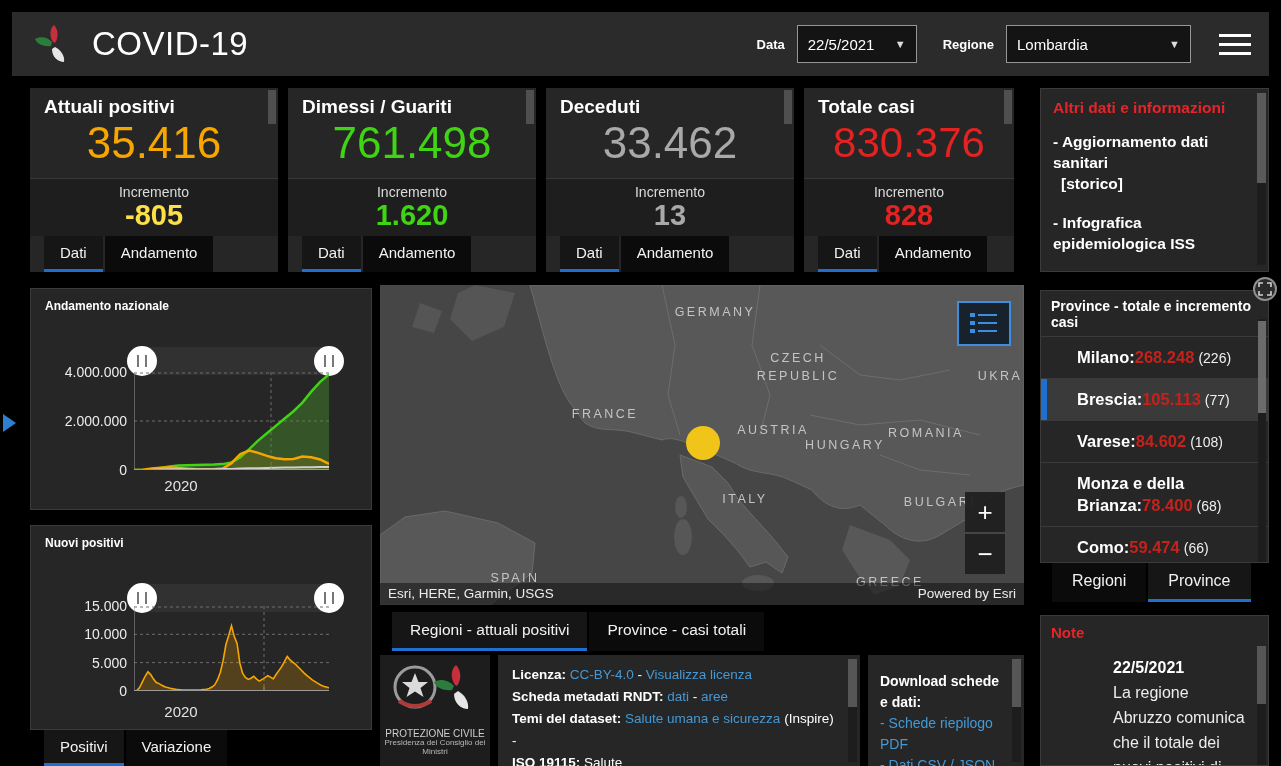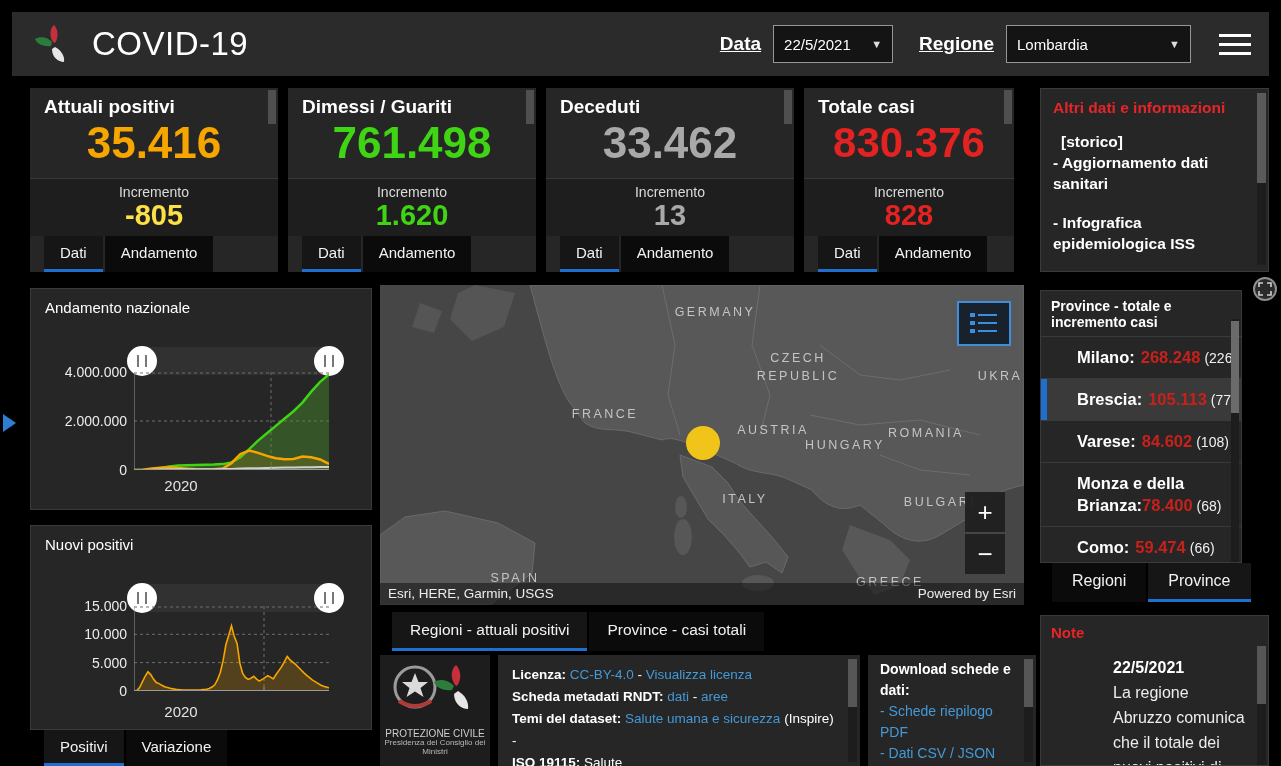--- a/index.html
+++ b/index.html
@@ -13,42 +13,42 @@
        border-bottom:3px solid transparent;cursor:pointer;}
   .tab.active{background:#161616;border-bottom:3px solid var(--accent);}
   .sb-track{position:absolute;background:#1d1d1d;}
   .sb-thumb{position:absolute;background:#555;}
   a.lnk{color:var(--link);text-decoration:none;cursor:pointer;}
   
   #header{position:absolute;left:12px;top:12px;width:1257px;height:64px;background:#2b2b2b;
           display:flex;align-items:center;padding:0 18px;box-sizing:border-box;}
   #header .ttl{font-size:33px;font-weight:500;margin-left:16px;letter-spacing:.5px;}
   #header .sub{font-size:19px;color:#e8e8e8;margin-left:12px;align-self:flex-end;padding-bottom:12px;}
-  .hdr-label{font-size:19px;font-weight:bold;margin-right:12px;text-decoration:underline;}
+  .hdr-label{font-size:13px;font-weight:bold;margin-right:12px;}
   .select{display:flex;align-items:center;justify-content:space-between;border:1px solid #969696;
           background:#141414;color:#fff;padding:0 10px;height:38px;font-size:15px;box-sizing:border-box;cursor:pointer;}
   .caret{font-size:11px;color:#dcdcdc;margin-left:10px;}
   #hamburger{margin-left:28px;cursor:pointer;}
   #hamburger div{width:32px;height:3px;background:#fff;margin:6px 0;}
   
   .card{position:absolute;top:88px;background:#262626;}
   .card-top{height:90px;padding:8px 14px 0;box-sizing:border-box;}
   .card-title{font-size:19px;font-weight:bold;}
-  .card-value{text-align:center;font-size:44px;font-weight:bold;line-height:50px;}
+  .card-value{text-align:center;font-size:44px;font-weight:normal;line-height:50px;}
   .card-inc{height:58px;background:#1e1e1e;border-top:1px solid #383838;text-align:center;padding-top:5px;box-sizing:border-box;}
   .inc-label{font-size:14px;color:#dcdcdc;}
   .inc-value{font-size:29px;font-weight:bold;line-height:31px;}
   .card-tabs{margin-left:14px;margin-top:0;}
   .card .sb-thumb{right:2px;top:2px;width:8px;height:34px;background:#4f4f4f;}
   
   #altri{left:1040px;top:88px;width:229px;height:184px;padding:10px 22px 10px 12px;}
   #altri .red-title{color:var(--red-title);font-weight:bold;font-size:15.5px;}
   #altri .alink{display:block;font-weight:bold;font-size:15.5px;line-height:21px;color:#fff;cursor:pointer;}
   
-  .chart-title{position:absolute;left:14px;top:10px;font-size:15px;font-weight:normal;text-align:center;}
+  .chart-title{position:absolute;left:14px;top:10px;font-size:12px;font-weight:bold;text-align:center;}
   .slider-track{position:absolute;height:28px;background:#313131;}
   .handle{position:absolute;width:30px;height:30px;border-radius:50%;background:#fff;cursor:ew-resize;
           display:flex;align-items:center;justify-content:center;}
   .handle i{display:block;width:6px;height:12px;border-left:2px solid #777;border-right:2px solid #777;}
   .ytick{position:absolute;width:92px;text-align:right;font-size:14px;color:#ececec;}
   .xtick{position:absolute;font-size:15px;color:#e2e2e2;text-align:center;width:80px;}
   .grid{stroke:#6e6e6e;stroke-width:1;stroke-dasharray:3,3;}
   .axis{stroke:#9a9a9a;stroke-width:1;}
   
   #map{left:380px;top:285px;width:644px;height:320px;overflow:hidden;background:#464646;}
@@ -60,30 +60,30 @@
             color:#fff;font-size:26px;display:flex;align-items:center;justify-content:center;cursor:pointer;}
   #attrib{position:absolute;left:0;right:0;bottom:0;height:22px;background:rgba(18,18,18,.55);
           font-size:13.5px;color:#ececec;display:flex;justify-content:space-between;padding:3px 8px 16px;box-sizing:border-box;}
   #map-tabs{position:absolute;left:392px;top:612px;}
   #map-tabs .tab{font-size:15.5px;padding:9px 18px;}
   
   #logo-box{left:380px;top:655px;width:110px;height:111px;background:#1d1d1d;text-align:center;padding-top:6px;}
   .logo-cap{font-size:8px;color:#b9b9b9;line-height:9px;}
   #license{left:498px;top:655px;width:362px;height:111px;padding:9px 22px 0 14px;font-size:13.5px;line-height:22px;overflow:hidden;}
   #license b{font-weight:bold;}
-  #download{left:868px;top:655px;width:168px;height:111px;padding:4px 18px 0 12px;font-size:14px;line-height:21px;overflow:hidden;}
+  #download{left:868px;top:655px;width:156px;height:111px;padding:16px 18px 0 12px;font-size:14px;line-height:21px;overflow:hidden;}
   #download .dl-title{font-weight:bold;}
   
-  #province{left:1040px;top:290px;width:202px;height:273px;overflow:hidden;}
+  #province{left:1040px;top:290px;width:229px;height:273px;overflow:hidden;}
   #province .pv-title{font-size:14px;font-weight:bold;padding:7px 10px 6px;}
   .prov-item{position:relative;padding:9px 14px 9px 36px;border-top:1px solid #3a3a3a;font-size:16.5px;line-height:22px;cursor:pointer;}
   .prov-item.selected{background:#3a3a3a;}
   .prov-item.selected::before{content:'';position:absolute;left:0;top:0;bottom:0;width:6px;background:var(--accent);}
   .prov-name{font-weight:bold;}
-  .prov-value{font-weight:bold;margin-left:6px;}
+  .prov-value{font-weight:bold;margin-left:0;}
   .prov-inc{font-size:14px;margin-left:4px;color:#f0f0f0;}
   #province-tabs{position:absolute;left:1052px;top:563px;}
   #province-tabs .tab{font-size:16px;padding:9px 20px;}
   
   #note{left:1040px;top:615px;width:229px;height:151px;padding:8px 18px 0 10px;overflow:hidden;}
   #note .red-title{color:var(--red-title);font-weight:bold;font-size:15px;}
   #note .note-body{margin-left:62px;margin-top:14px;font-size:16px;line-height:25px;color:#ededed;}
   #note .note-date{font-weight:bold;color:#fff;}
   
   #left-arrow{position:absolute;left:3px;top:414px;width:0;height:0;cursor:pointer;
@@ -181,22 +181,22 @@
   </div>
   <div class="tabs card-tabs">
     <div class="tab active">Dati</div>
     <div class="tab">Andamento</div>
   </div>
 </div>
 
 <div id="altri" class="panel bordered">
   <div class="red-title">Altri dati e informazioni</div>
   <div style="height:14px;"></div>
+  <span class="alink">- Aggiornamento dati sanitari</span>
   <span class="alink" style="padding-left:8px;">[storico]</span>
-  <span class="alink">- Aggiornamento dati sanitari</span>
   <div style="height:18px;"></div>
   <span class="alink">- Infografica epidemiologica ISS</span>
   <div class="sb-track" style="right:2px;top:4px;width:9px;height:172px;">
     <div class="sb-thumb" style="left:0;top:0;width:9px;height:90px;background:#5a5a5a;"></div>
   </div>
 </div>
 
 <div class="panel bordered" style="left:30px;top:288px;width:342px;height:222px;">
   <div class="chart-title">Andamento nazionale</div>
   <div class="slider-track" style="left:103px;top:58px;width:196px;"></div>

